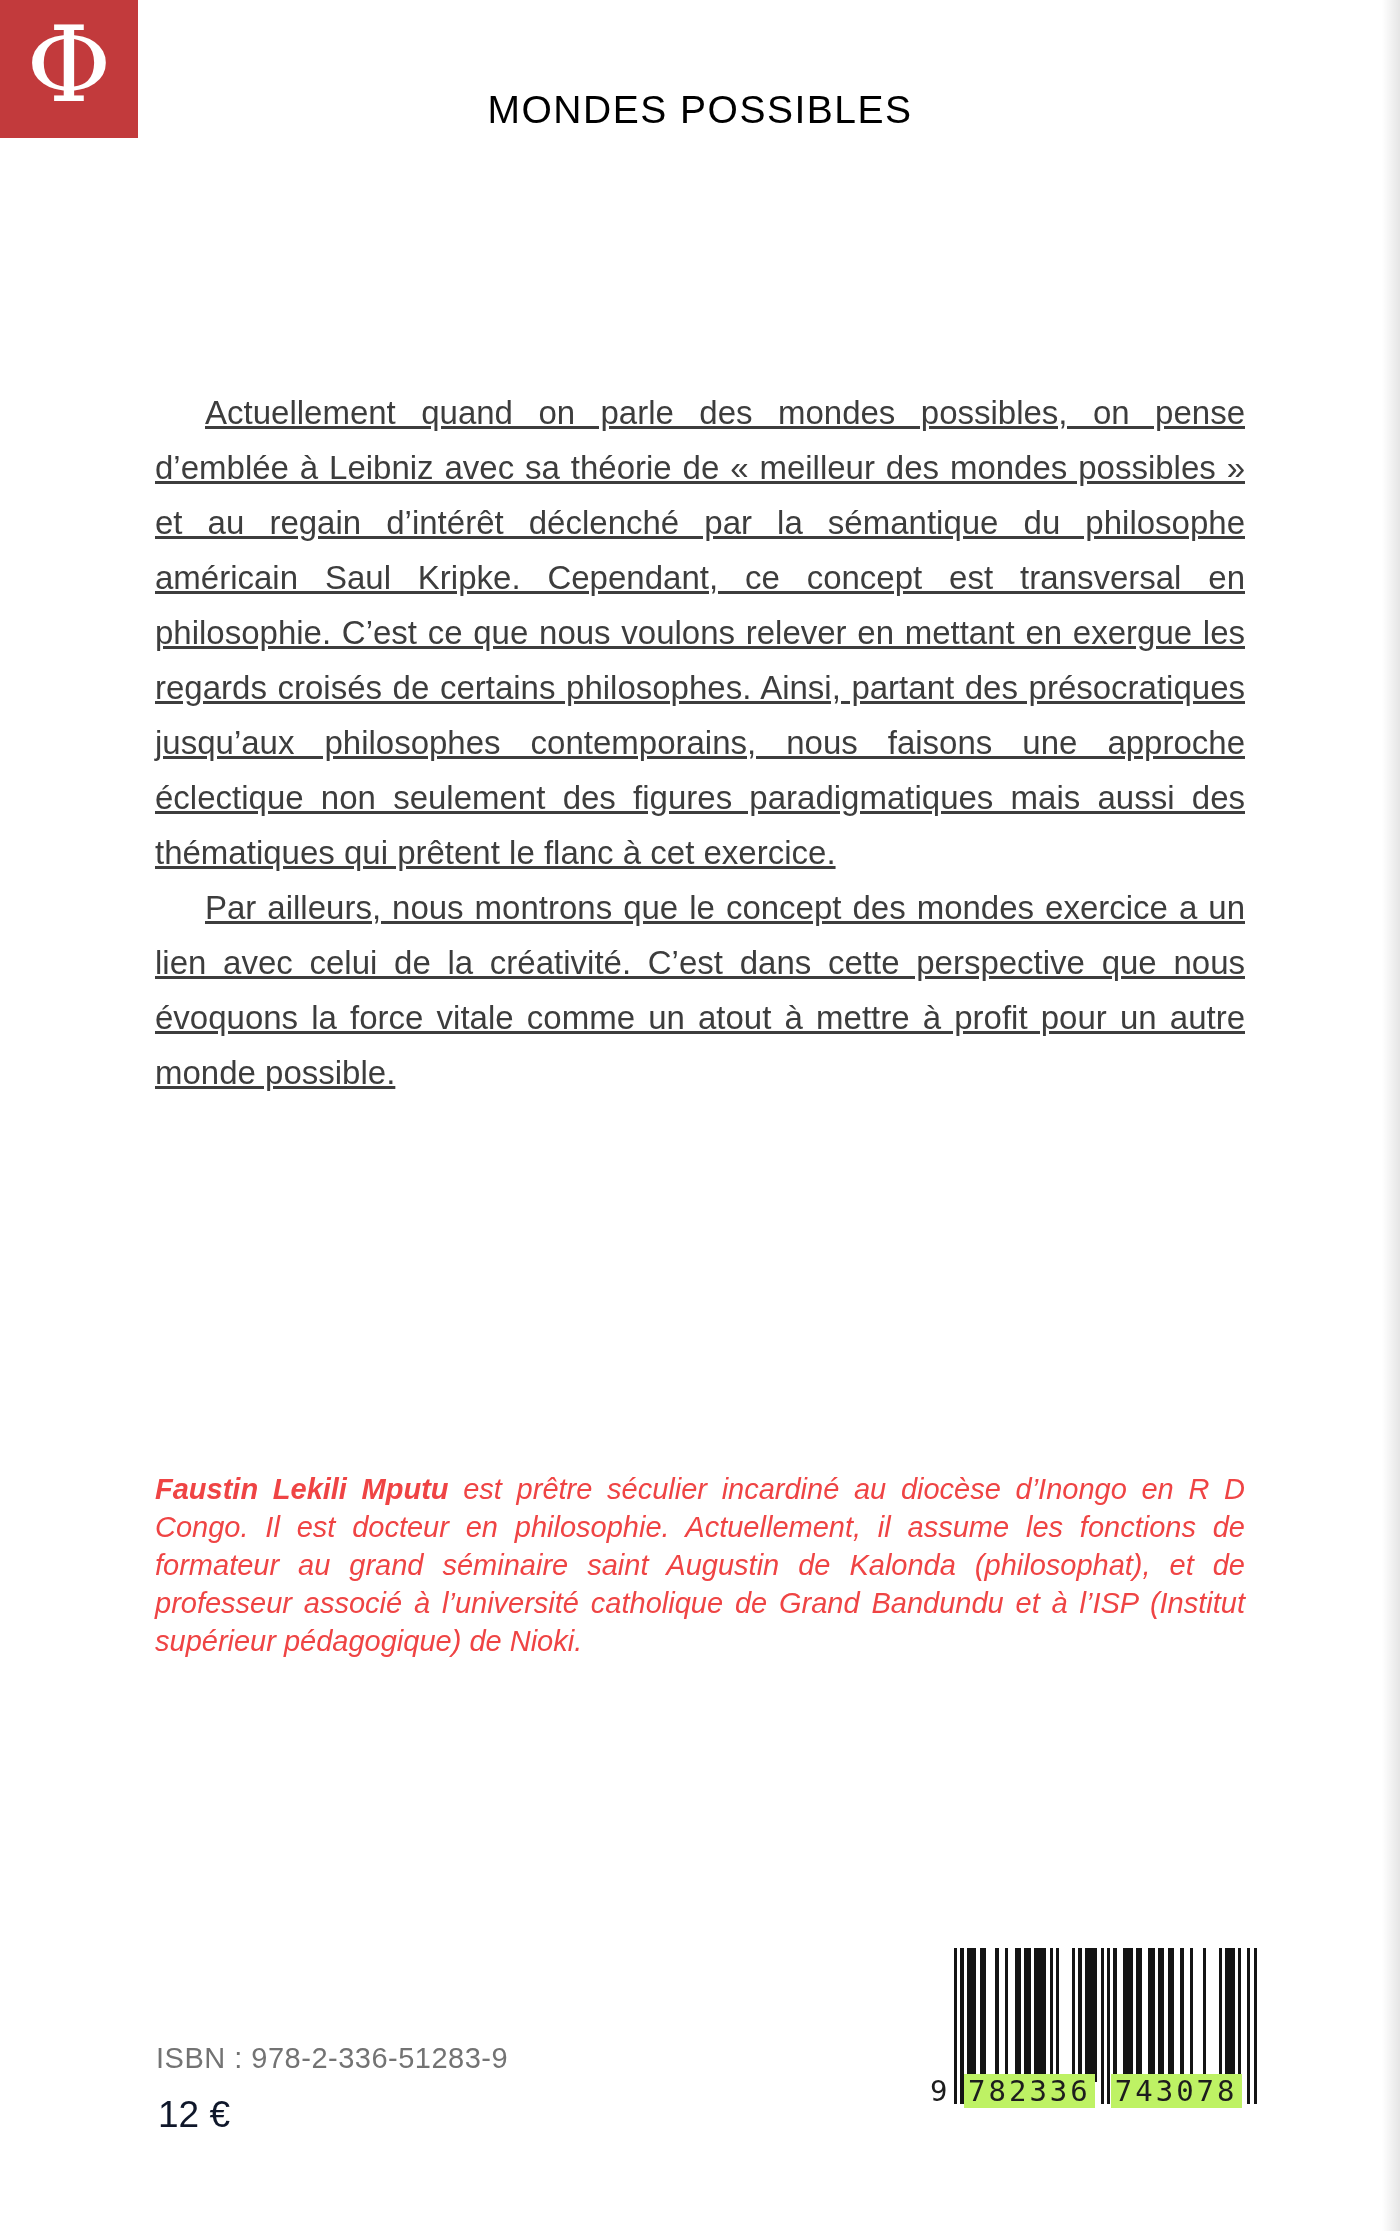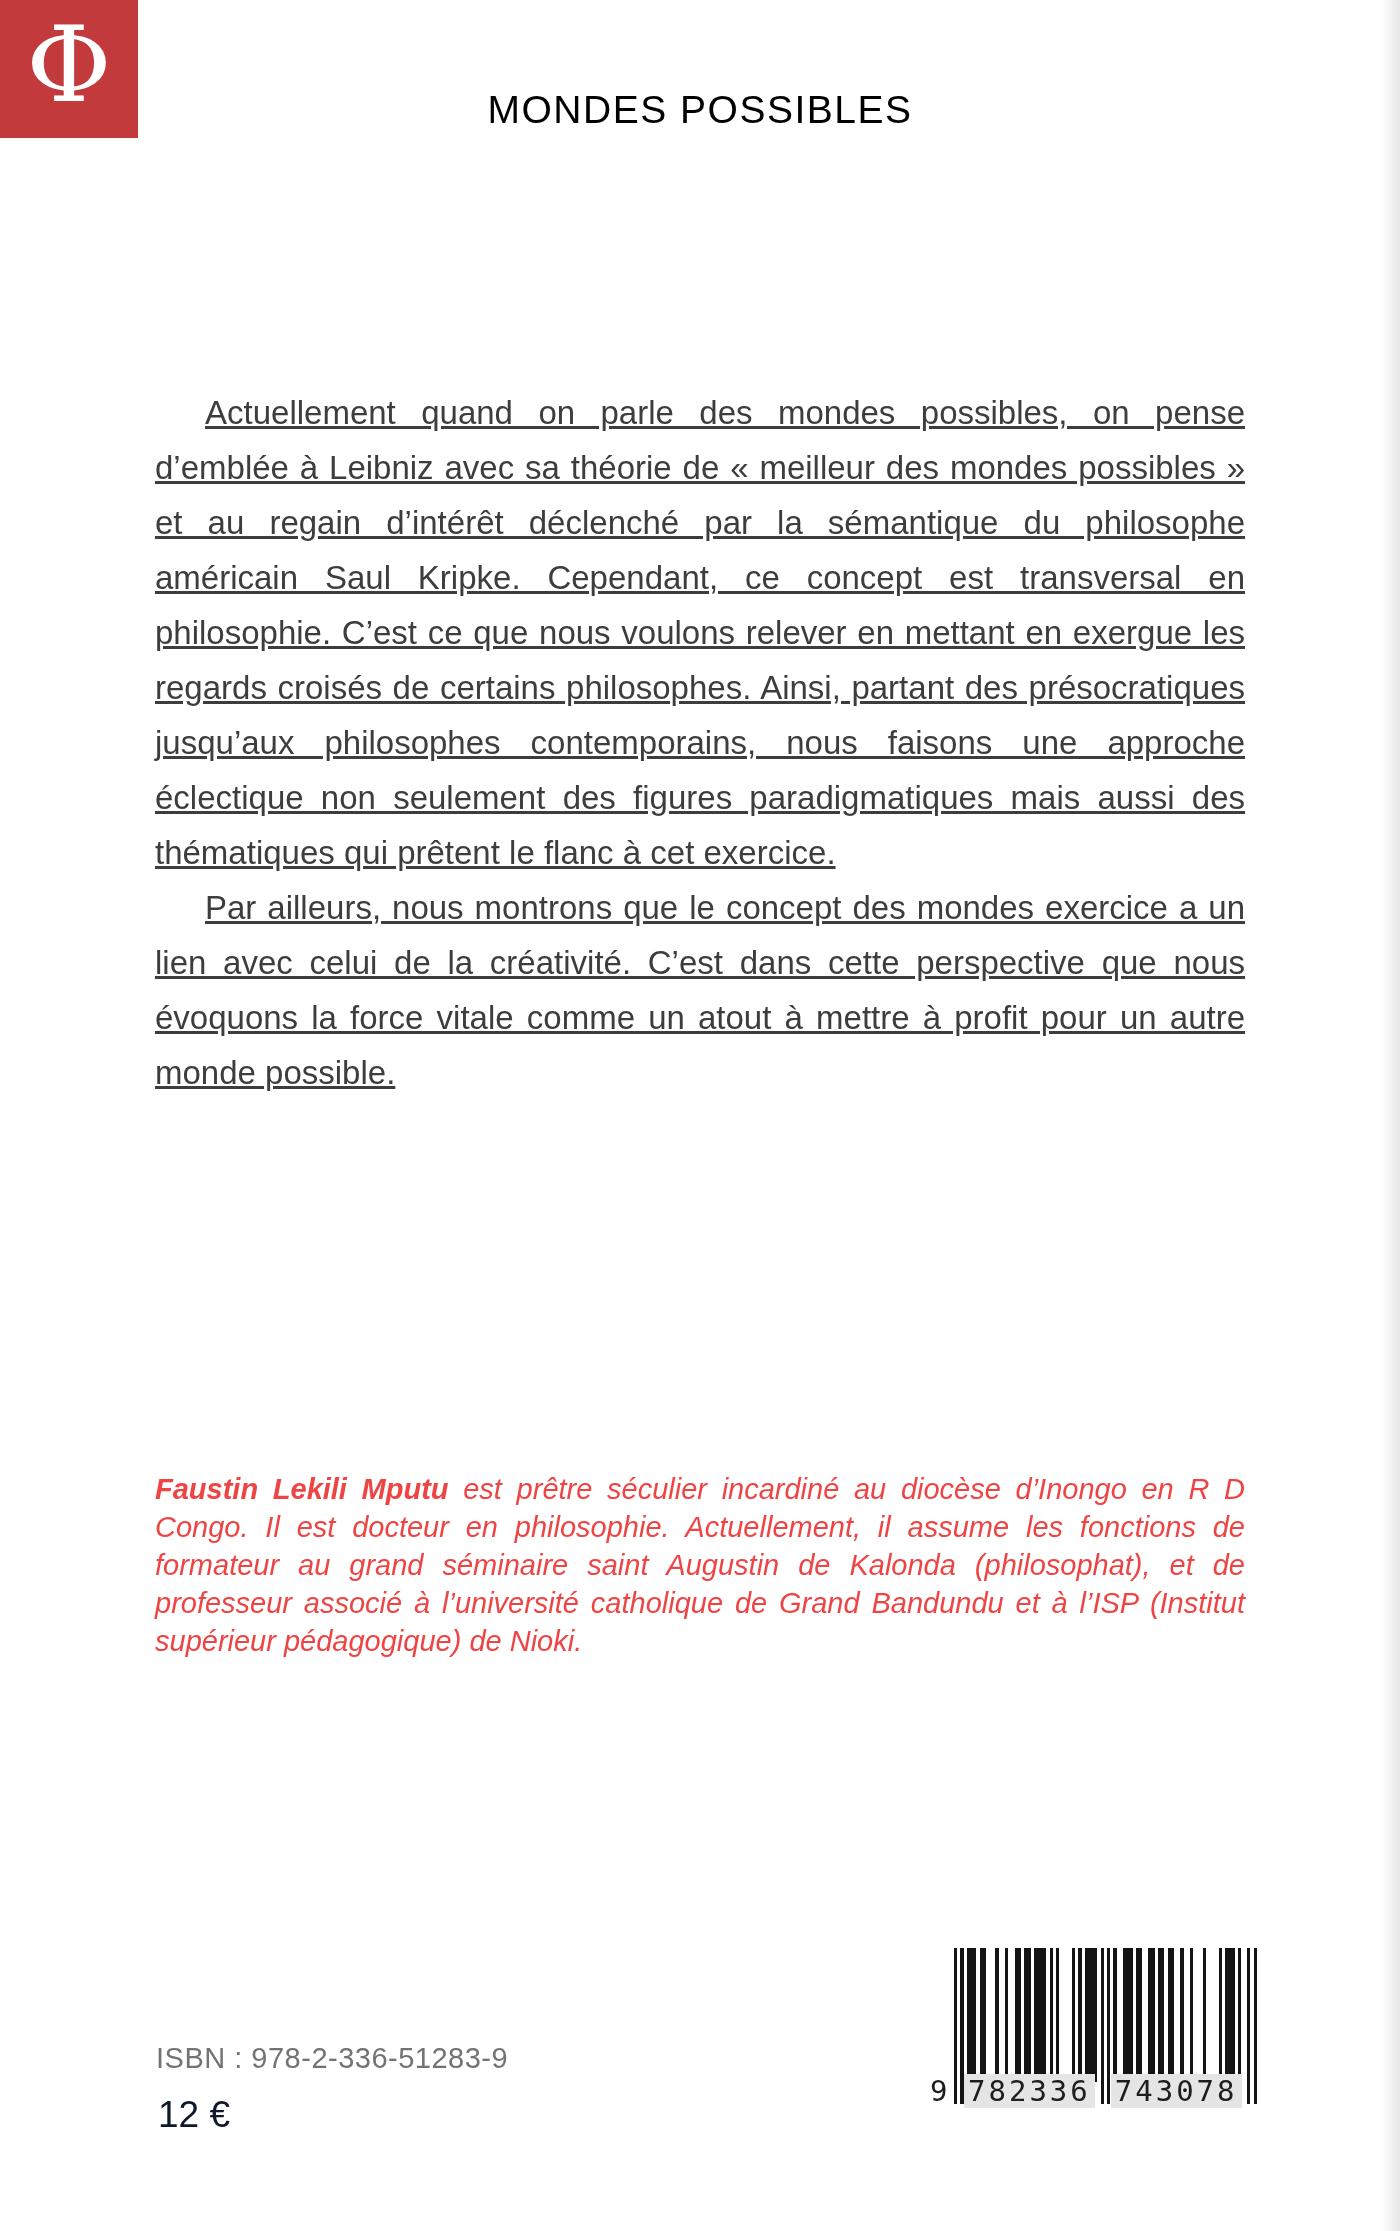--- a/index.html
+++ b/index.html
@@ -121,21 +121,21 @@
     display: flex;
     align-items: flex-start;
     font-family: "DejaVu Sans Mono", monospace;
     font-size: 29px;
     line-height: 34px;
     color: #1d1d1d;
     letter-spacing: 3px;
   }
   .bc-digit-lead { width: 22px; text-align: left; }
   .bc-digit-group {
-    background: #e5e5e5;
+    background: #bef264;
     padding: 0 4px;
     text-align: center;
   }
   .bc-group-left  { margin-left: 12px; }
   .bc-group-right { margin-left: 16px; }
 
   
   .scan-edge {
     position: absolute;
     top: 0; right: 0;

